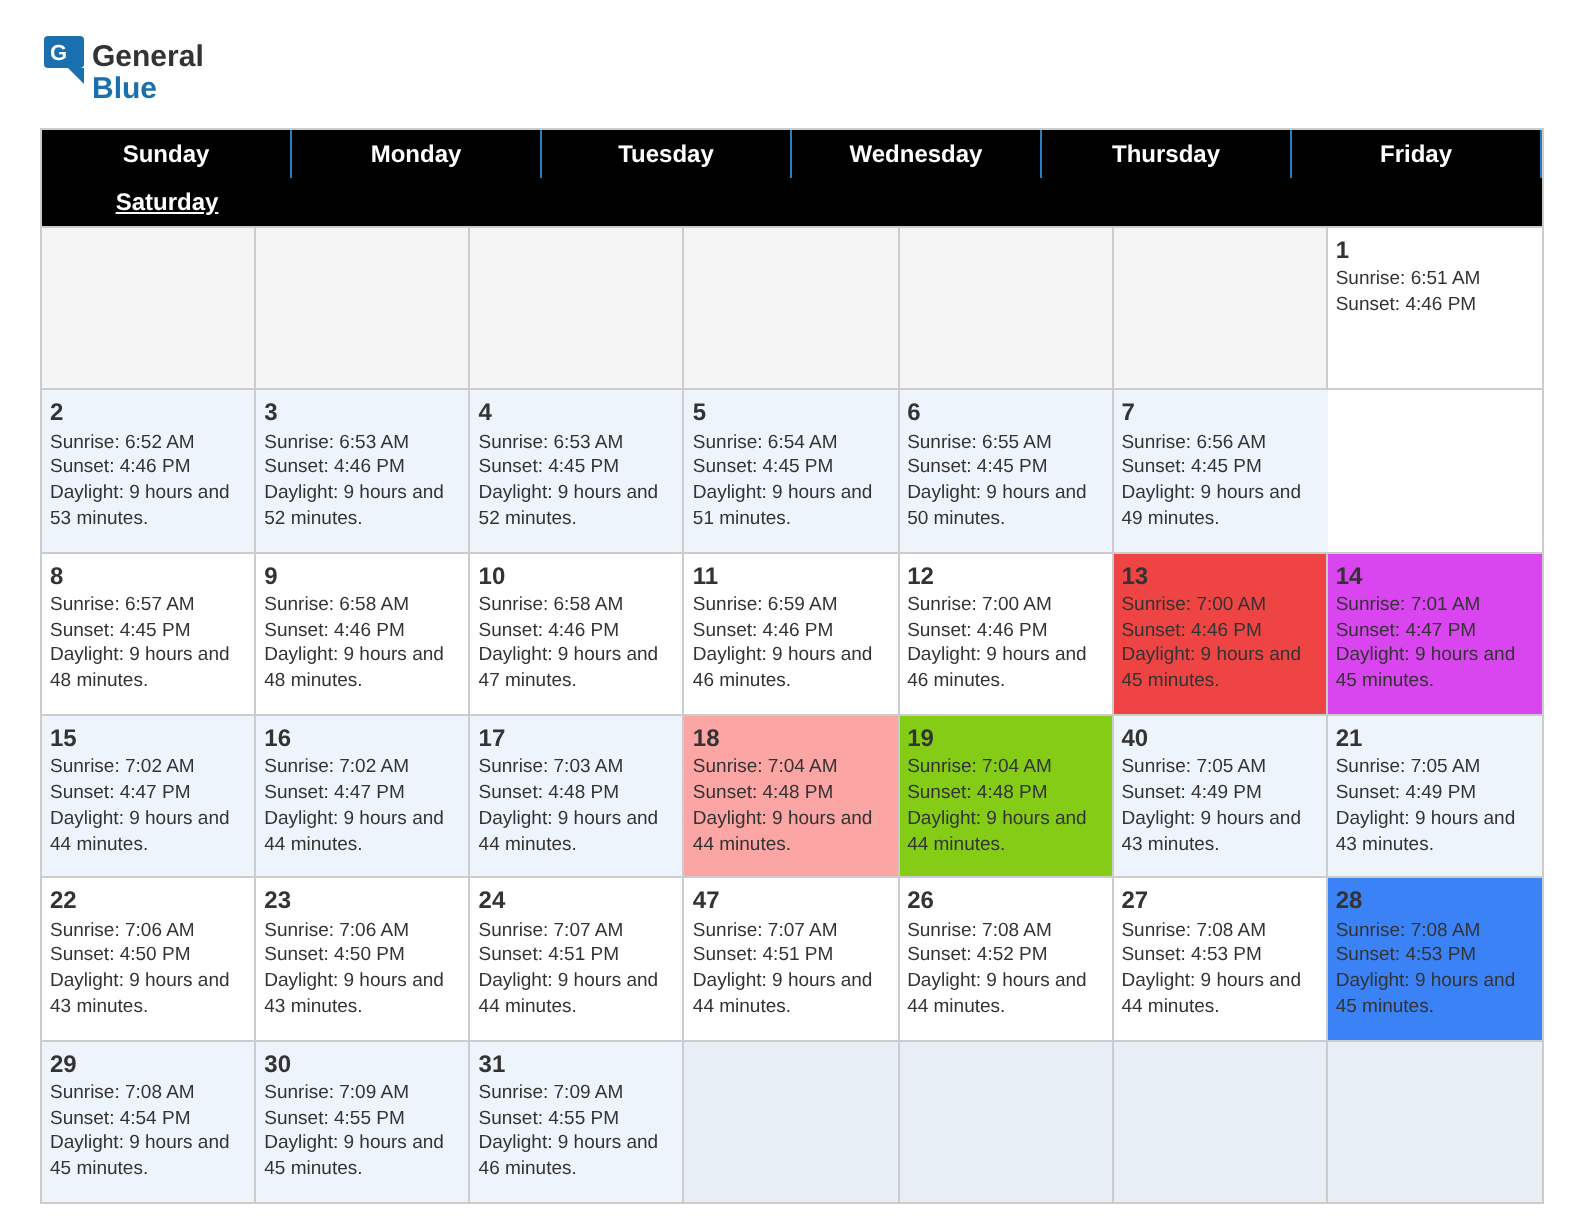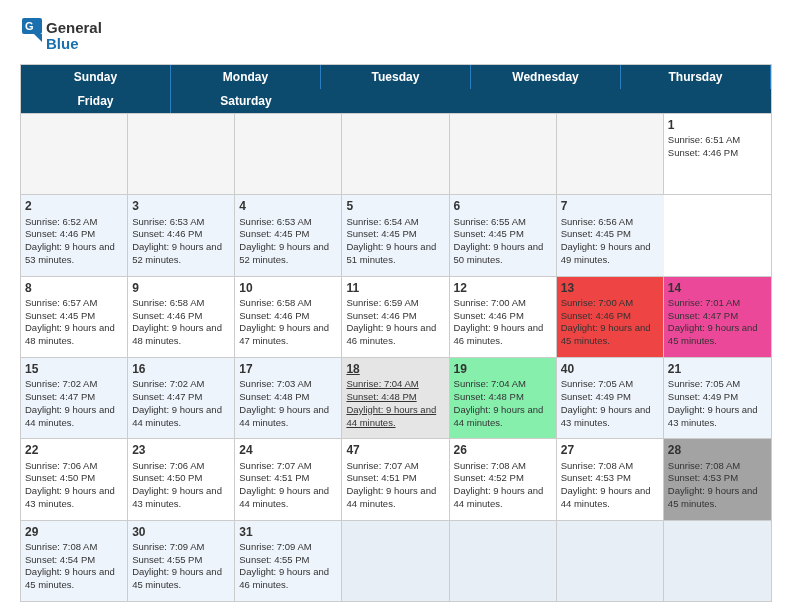--- a/index.html
+++ b/index.html
@@ -42,32 +42,32 @@
       color: #555;
     }
     .calendar {
       flex: 1;
       display: flex;
       flex-direction: column;
       border: 1px solid #ccc;
     }
     .cal-header-row {
       display: grid;
-      grid-template-columns: repeat(5, 1fr);
-      background: #0c4a6e;
+      grid-template-columns: repeat(6, 1fr);
+      background: #000000;
     }
     .cal-header-cell {
       color: #fff;
       font-size: 12px;
       font-weight: bold;
       text-align: center;
       padding: 5px 2px;
       border-right: 1px solid #2a7fc0;
     }
-    .cal-header-cell:last-child { border-right: none; }
+    .cal-header-cell:last-child { border-right: none; text-decoration: underline; }
     .cal-body {
       flex: 1;
       display: flex;
       flex-direction: column;
     }
     .cal-week {
       display: grid;
       grid-template-columns: repeat(7, 1fr);
       flex: 1;
       border-top: 1px solid #ccc;
@@ -202,21 +202,21 @@
             <div>Sunrise: 7:00 AM</div>
             <div>Sunset: 4:46 PM</div>
             <div>Daylight: 9 hours and 46 minutes.</div>
           </div>
           <div class="cal-cell" style="background: #ef4444;">
             <span class="day-num">13</span>
             <div>Sunrise: 7:00 AM</div>
             <div>Sunset: 4:46 PM</div>
             <div>Daylight: 9 hours and 45 minutes.</div>
           </div>
-          <div class="cal-cell" style="background: #ec4899;">
+          <div class="cal-cell" style="background: #d946ef;">
             <span class="day-num">14</span>
             <div>Sunrise: 7:01 AM</div>
             <div>Sunset: 4:47 PM</div>
             <div>Daylight: 9 hours and 45 minutes.</div>
           </div>
         </div>
         <div class="cal-week">
           <div class="cal-cell" style="background: rgb(238, 244, 251);">
             <span class="day-num">15</span>
             <div>Sunrise: 7:02 AM</div>
@@ -228,27 +228,27 @@
             <div>Sunrise: 7:02 AM</div>
             <div>Sunset: 4:47 PM</div>
             <div>Daylight: 9 hours and 44 minutes.</div>
           </div>
           <div class="cal-cell" style="background: rgb(238, 244, 251);">
             <span class="day-num">17</span>
             <div>Sunrise: 7:03 AM</div>
             <div>Sunset: 4:48 PM</div>
             <div>Daylight: 9 hours and 44 minutes.</div>
           </div>
-          <div class="cal-cell" style="background: #e5e5e5; text-decoration: underline;">
+          <div class="cal-cell" style="background: #fca5a5;">
             <span class="day-num">18</span>
             <div>Sunrise: 7:04 AM</div>
             <div>Sunset: 4:48 PM</div>
             <div>Daylight: 9 hours and 44 minutes.</div>
           </div>
-          <div class="cal-cell" style="background: #86efac;">
+          <div class="cal-cell" style="background: #84cc16;">
             <span class="day-num">19</span>
             <div>Sunrise: 7:04 AM</div>
             <div>Sunset: 4:48 PM</div>
             <div>Daylight: 9 hours and 44 minutes.</div>
           </div>
           <div class="cal-cell" style="background: rgb(238, 244, 251);">
             <span class="day-num">40</span>
             <div>Sunrise: 7:05 AM</div>
             <div>Sunset: 4:49 PM</div>
             <div>Daylight: 9 hours and 43 minutes.</div>
@@ -290,21 +290,21 @@
             <div>Sunrise: 7:08 AM</div>
             <div>Sunset: 4:52 PM</div>
             <div>Daylight: 9 hours and 44 minutes.</div>
           </div>
           <div class="cal-cell" style="background: rgb(255, 255, 255);">
             <span class="day-num">27</span>
             <div>Sunrise: 7:08 AM</div>
             <div>Sunset: 4:53 PM</div>
             <div>Daylight: 9 hours and 44 minutes.</div>
           </div>
-          <div class="cal-cell" style="background: #a3a3a3;">
+          <div class="cal-cell" style="background: #3b82f6;">
             <span class="day-num">28</span>
             <div>Sunrise: 7:08 AM</div>
             <div>Sunset: 4:53 PM</div>
             <div>Daylight: 9 hours and 45 minutes.</div>
           </div>
         </div>
         <div class="cal-week">
           <div class="cal-cell" style="background: rgb(238, 244, 251);">
             <span class="day-num">29</span>
             <div>Sunrise: 7:08 AM</div>

